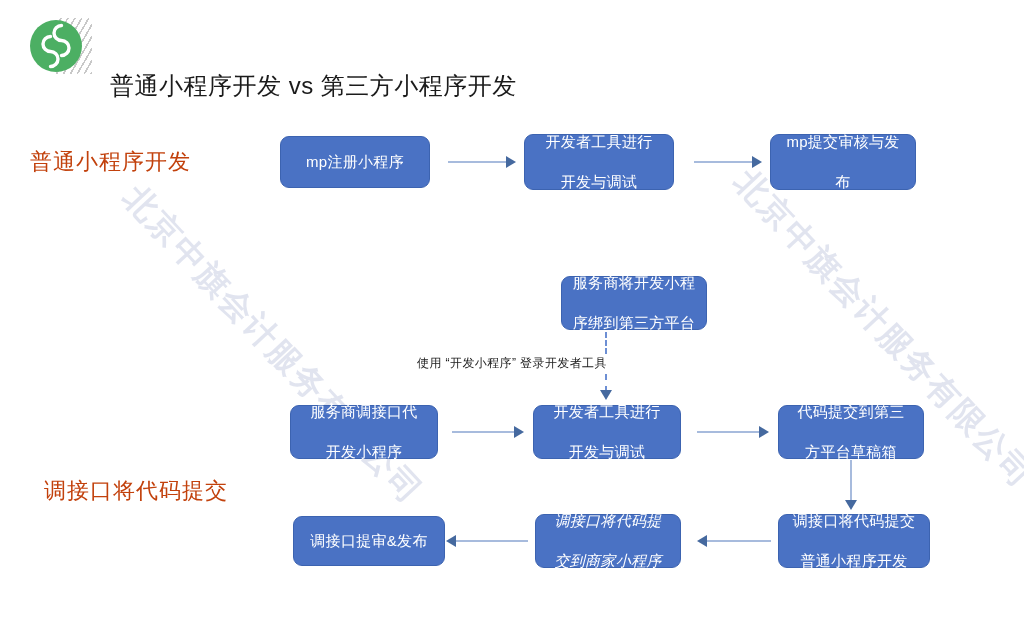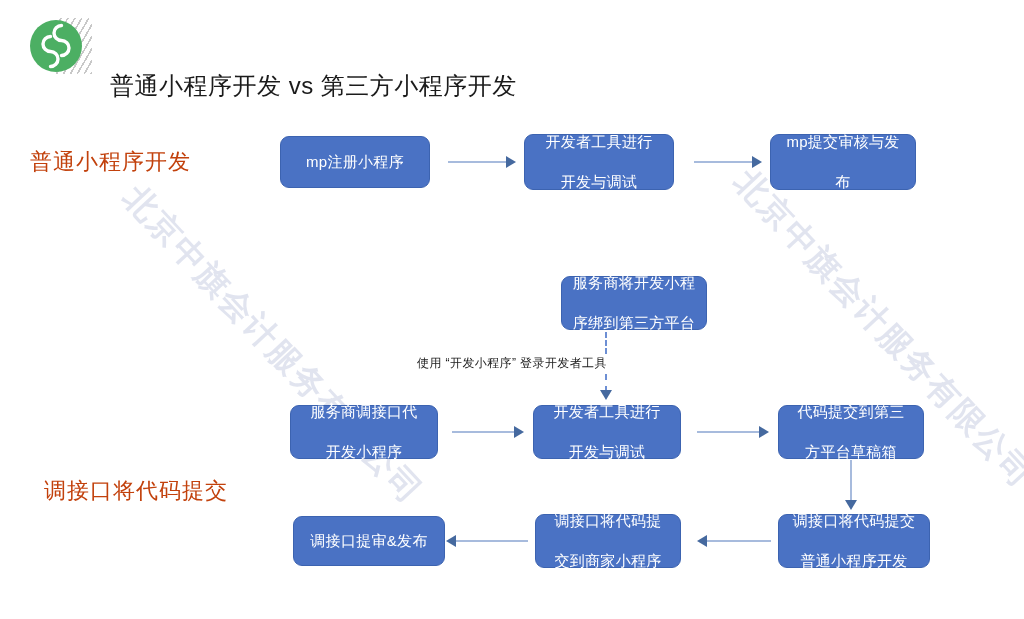--- a/index.html
+++ b/index.html
@@ -257,21 +257,21 @@
   <div class="node" style="left:778px; top:514px; width:152px; height:54px;">
     <span>
       <span>调接口将代码提交</span><br>
       <span>普通小程序开发</span>
     </span>
   </div>
 
   <div class="h-line" style="left:707px; top:540px; width:64px;"></div>
   <div class="h-arrow-l" style="left:697px; top:535px;"></div>
 
-  <div class="node" style="left:535px; top:514px; width:146px; height:54px;">
+  <div class="node" style="left:535px; top:514px; width:146px; height:54px;font-style:italic;">
     <span>
       <span>调接口将代码提</span><br>
       <span>交到商家小程序</span>
     </span>
   </div>
 
   <div class="h-line" style="left:456px; top:540px; width:72px;"></div>
   <div class="h-arrow-l" style="left:446px; top:535px;"></div>
 
   <div class="node" style="left:293px; top:516px; width:152px; height:50px;">

